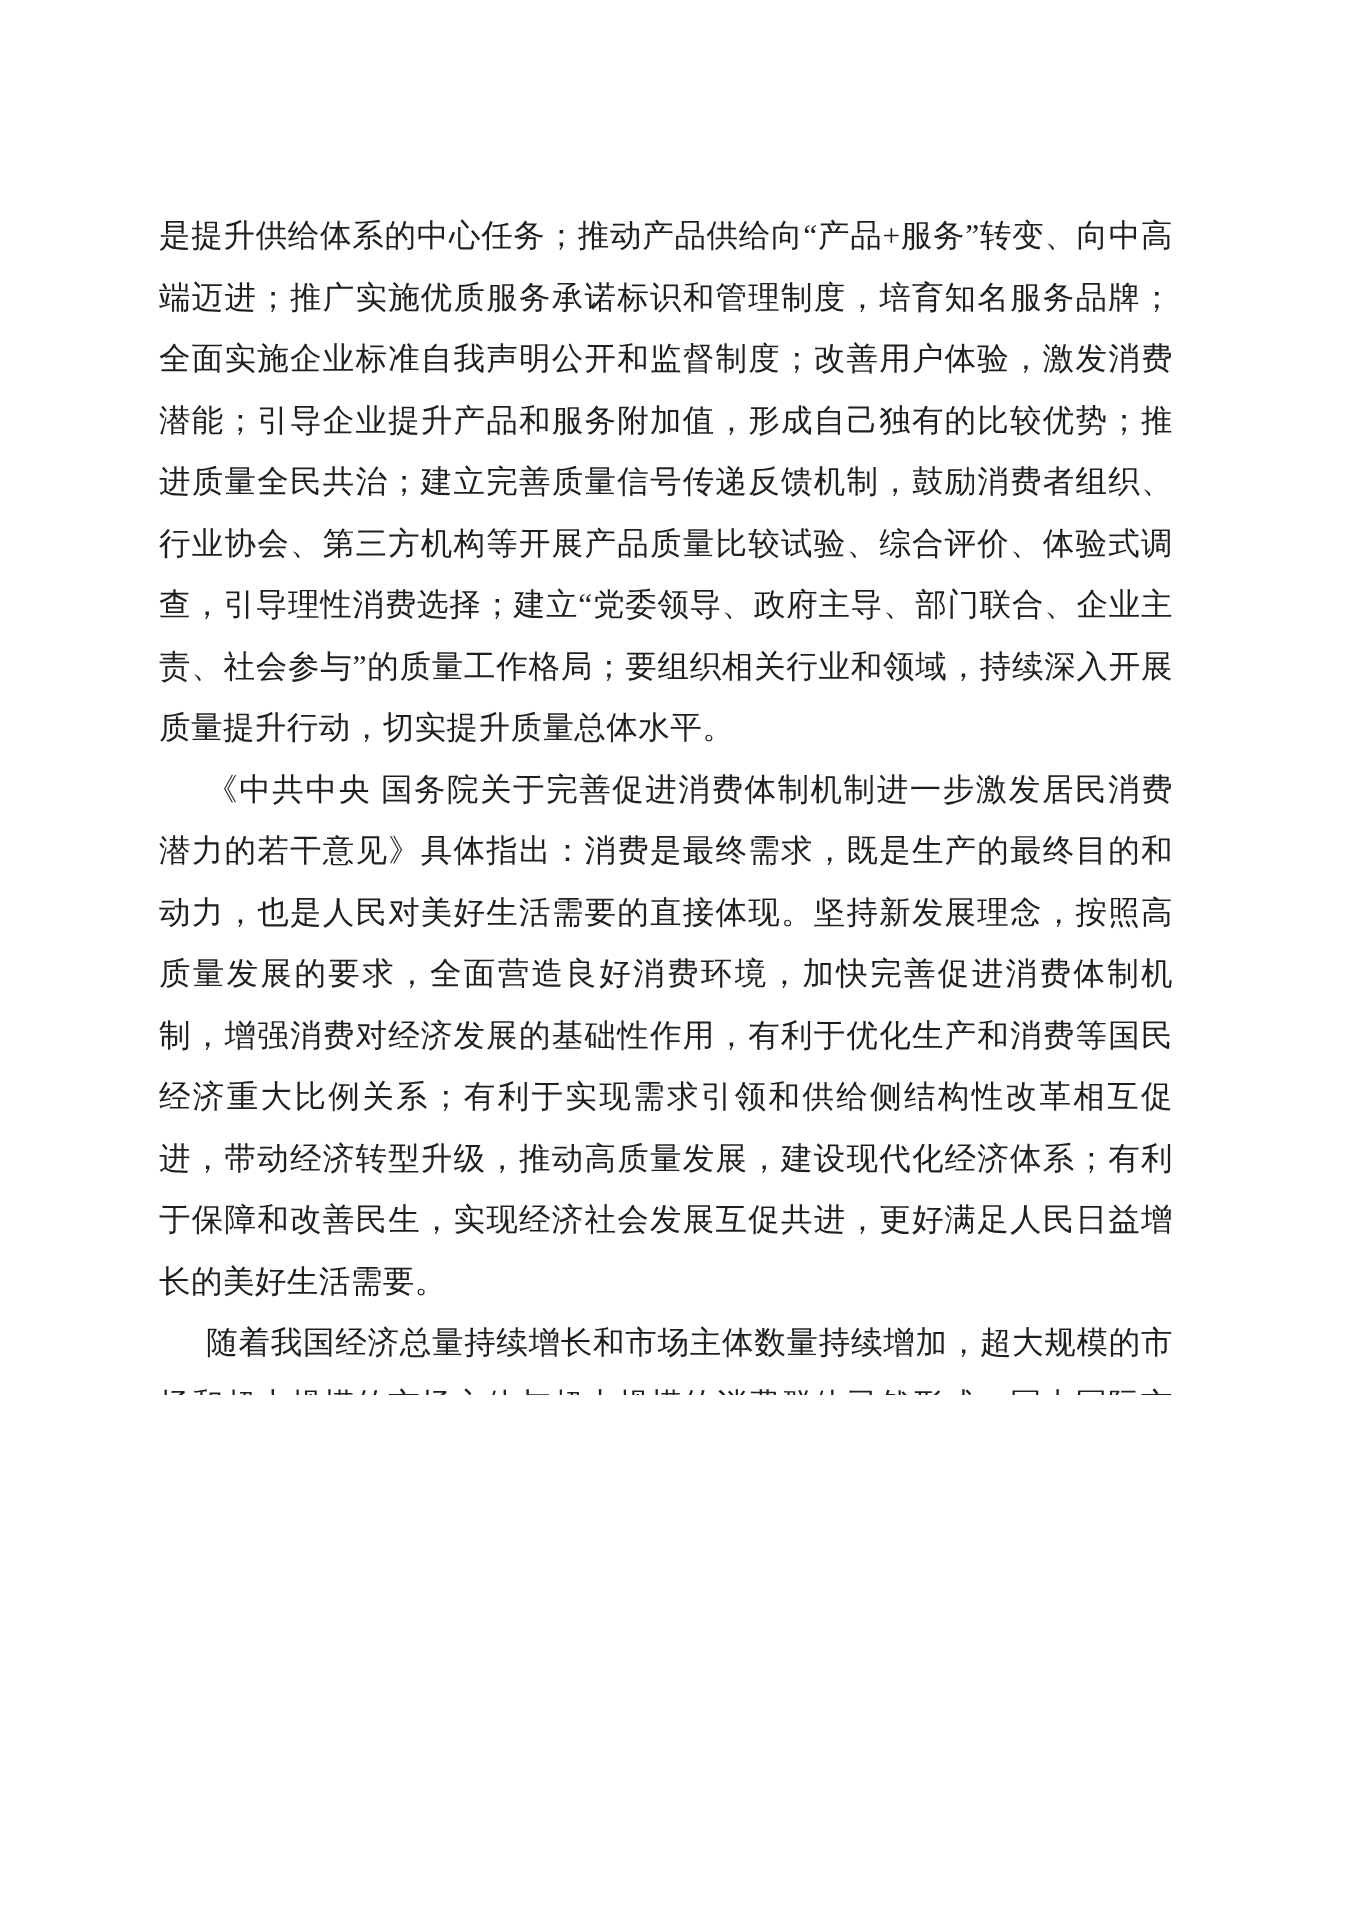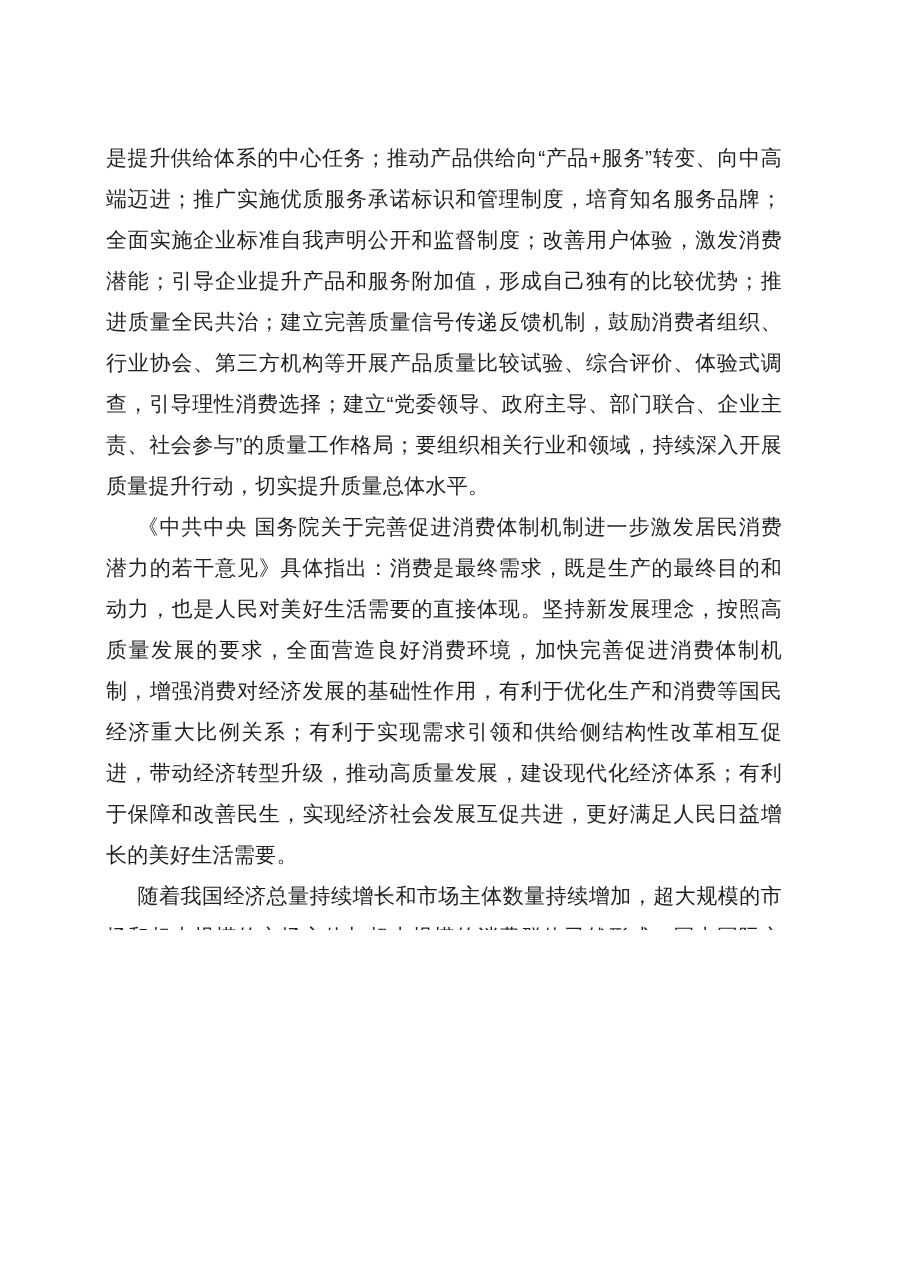--- a/index.html
+++ b/index.html
@@ -6,21 +6,21 @@
     margin: 0;
     padding: 0;
     background: #ffffff;
   }
   .page {
     position: relative;
     width: 900px;
     height: 930px;
     background: #ffffff;
     overflow: hidden;
-    font-family: Liberation Sans, sans-serif;
+    font-family: Liberation Serif, serif;
   }
   .text-block {
     position: absolute;
     left: 106px;
     top: 137px;
     width: 676px;
     color: #1f1f1f;
   }
   .text-block p {
     margin: 0;

